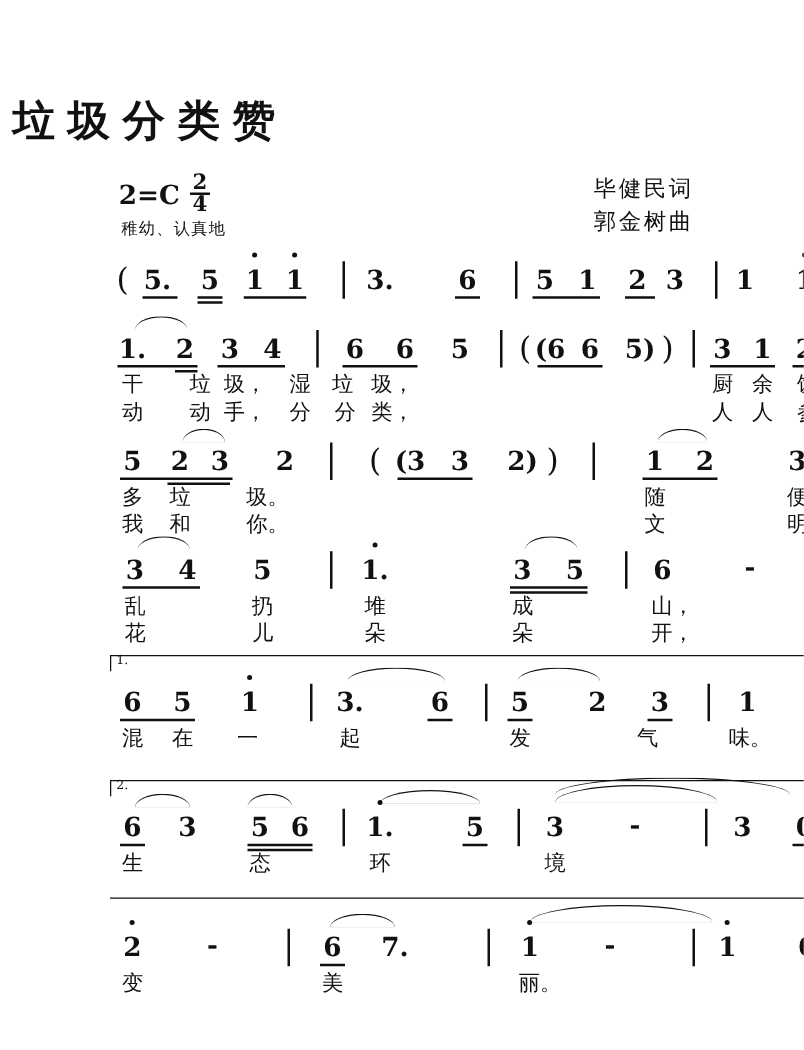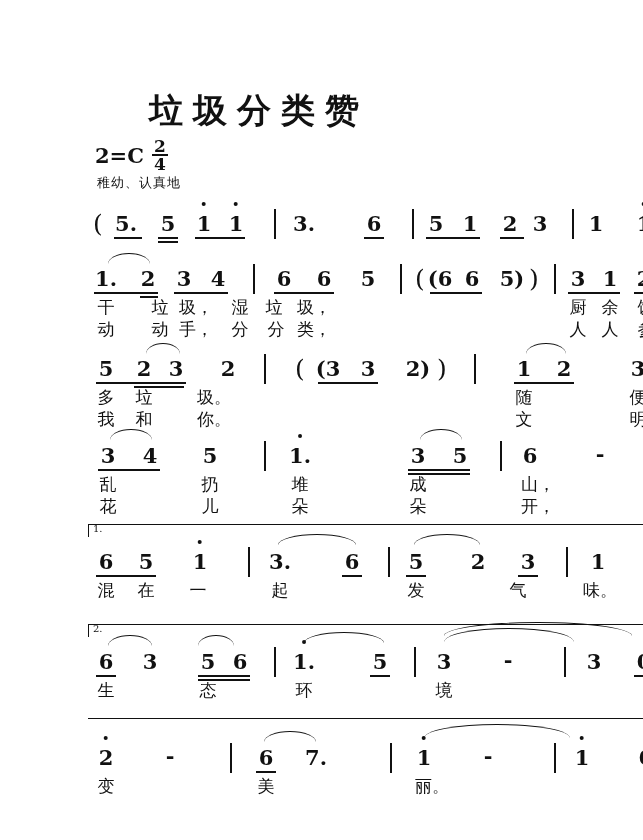--- a/index.html
+++ b/index.html
@@ -17,22 +17,21 @@
   .sheet {
     position: relative;
     width: 643px;
     height: 840px;
     background: #fff;
   }
 
   
   .title {
     position: absolute;
-    top: 88px; left: 0; width: 508px;
-    text-align: center;
+    top: 74px; left: 0; width: 508px;
     font-size: 34px;
     font-weight: 700;
     letter-spacing: 10px;
     text-indent: 10px;
     font-family: "DejaVu Serif", "Liberation Serif", serif;
   }
 
   
   .keysig {
     position: absolute;
@@ -174,20 +173,24 @@
 
   <div class="keysig">
     <span class="kv">2=C</span>
     <span class="meter">
       <span class="num">2</span>
       <span class="den">4</span>
     </span>
   </div>
   <div class="tempo">稚幼、认真地</div>
 
+  <div class="credits">
+    <div>毕健民词</div>
+    <div>郭金树曲</div>
+  </div>
 
   <div class="system" style="top:200px;">
     <div class="noterow">
       <span class="g paren" style="left:10px;">(</span>
       <span class="g note" style="left:38px;">5.</span>
       <span class="g note" style="left:80px;">5</span>
       <span class="g note" style="left:116px;"><span class="rel"><span class="odot"></span><span>1</span></span></span>
       <span class="g note" style="left:148px;"><span class="rel"><span class="odot"></span><span>1</span></span></span>
       <div class="beam" style="left:26px; width:28px; bottom:1px;"></div>
       <div class="beam" style="left:70px; width:20px; bottom:1px;"></div>

